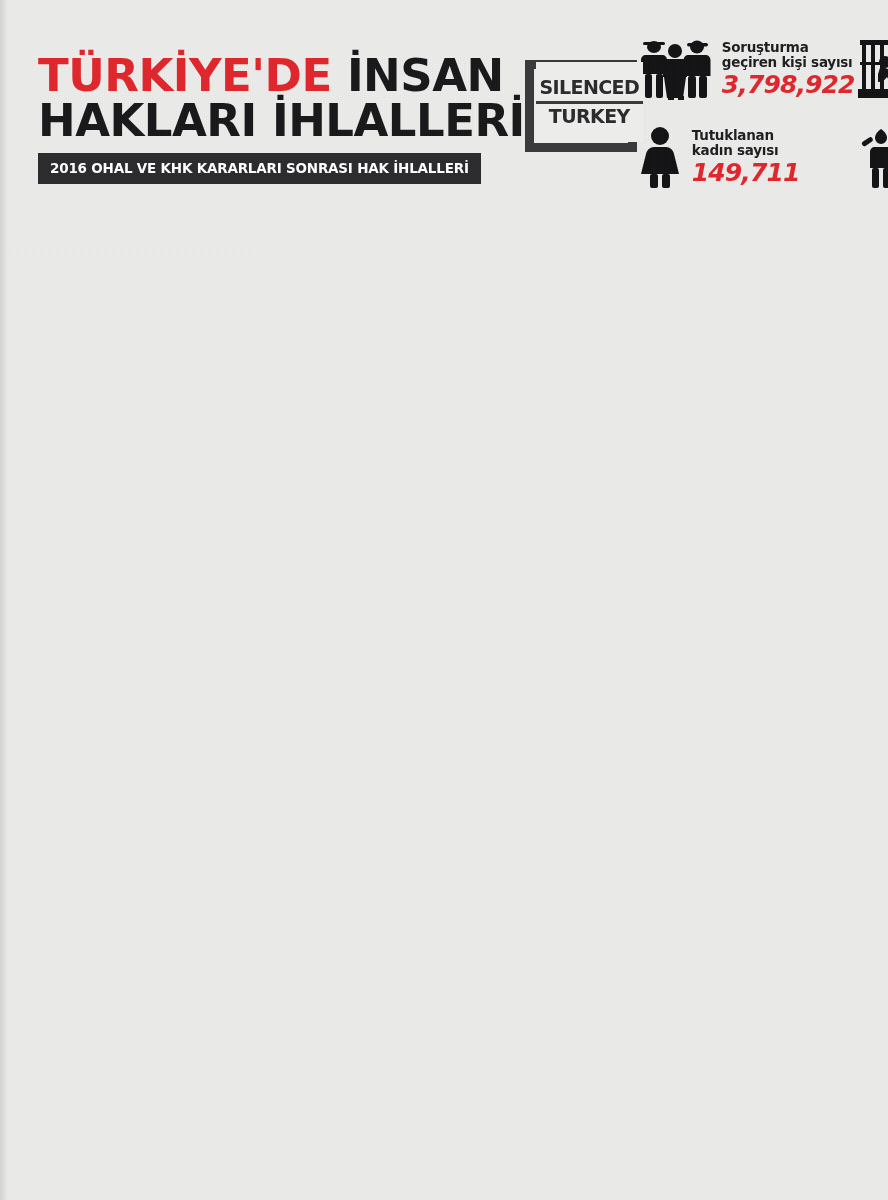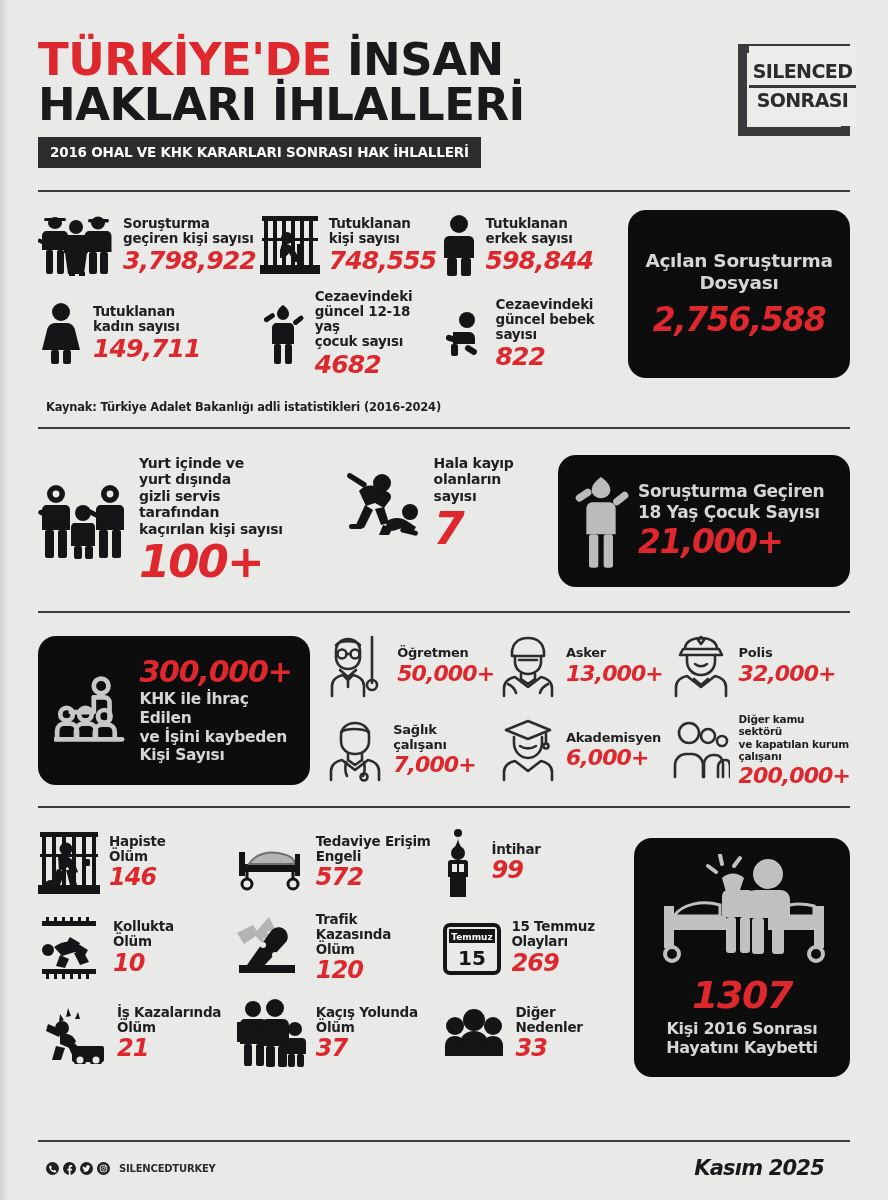--- a/index.html
+++ b/index.html
@@ -11,23 +11,23 @@
     background: #c9c9c9;
     font-family: "Liberation Sans", sans-serif;
     overflow: hidden;
   }
 
   .poster {
     position: relative;
     width: 888px;
     height: 1200px;
     background: #ececea;
-    padding: 0 38px;
-    display: flex;
-    flex-direction: column;
+    padding: 16px 38px;
+    display: flex;
+    flex-direction: row;
   }
   .poster::before {
     content: "";
     position: absolute;
     inset: 0;
     pointer-events: none;
     background:
       repeating-linear-gradient(0deg, rgba(0,0,0,.012) 0 1px, rgba(255,255,255,.012) 1px 2px),
       repeating-linear-gradient(90deg, rgba(0,0,0,.010) 0 1px, rgba(255,255,255,.010) 1px 2px);
   }
@@ -304,21 +304,21 @@
       </div>
       <div class="title-line">HAKLARI İHLALLERİ</div>
       <div class="subtitle-bar">2016 OHAL VE KHK KARARLARI SONRASI HAK İHLALLERİ</div>
     </div>
 
     <div class="logo">
       <div class="logo-frame"></div>
       <div class="logo-inner">
         <div class="logo-t1">SILENCED</div>
         <div class="logo-rule"></div>
-        <div class="logo-t2">SONRASI</div>
+        <div class="logo-t2">TURKEY</div>
       </div>
     </div>
   </div>
 
   <div class="divider" style="margin-top:22px"></div>
 
   <div class="sec1">
     <div class="sec1-grid">
 
       <div class="stat">

